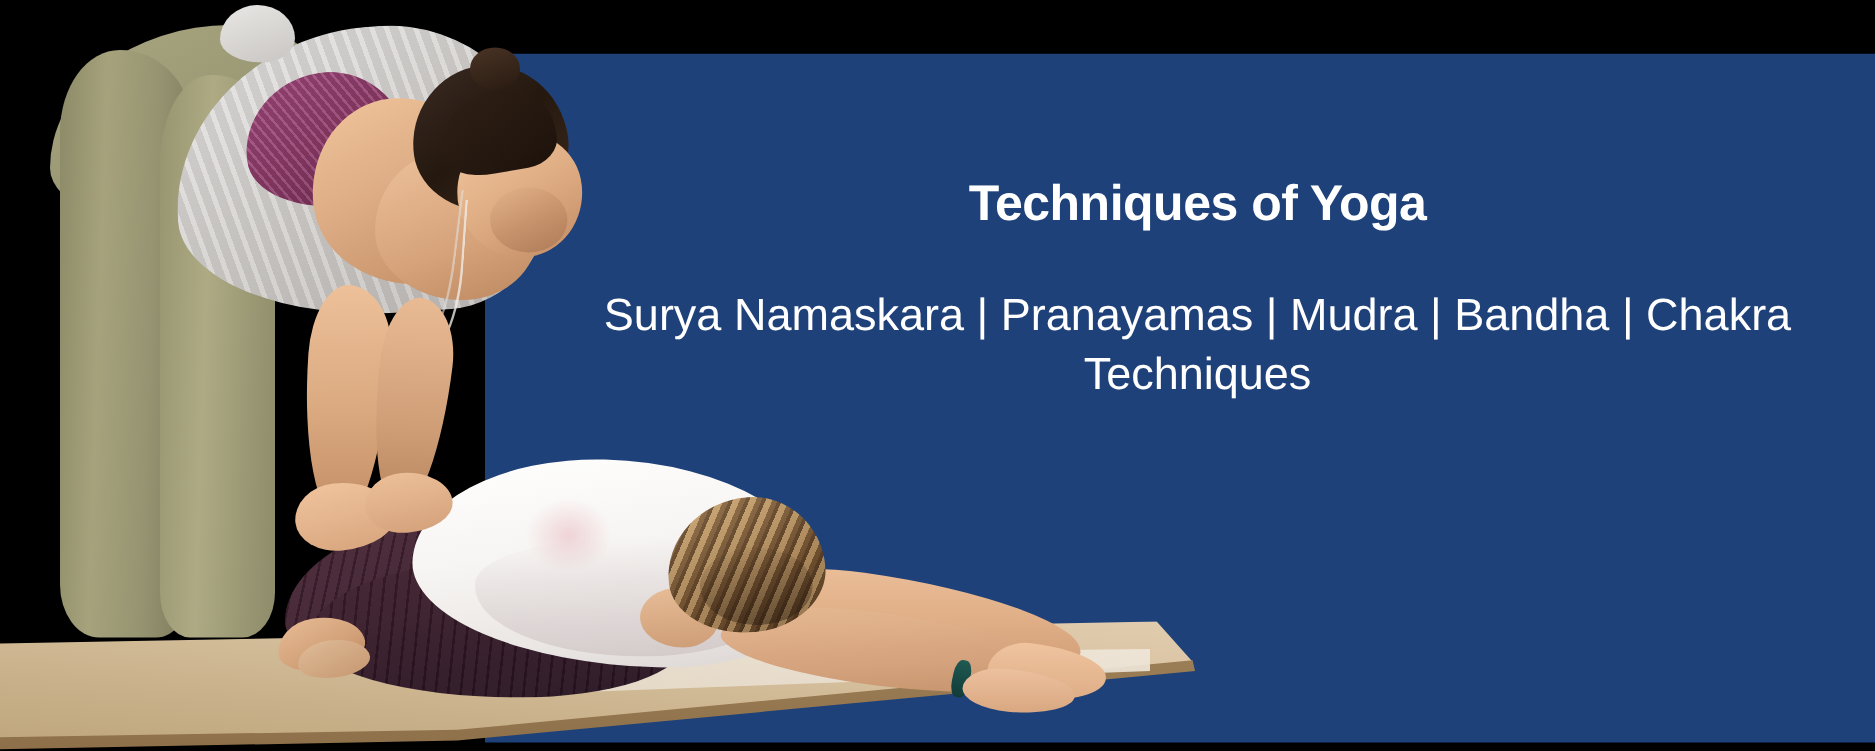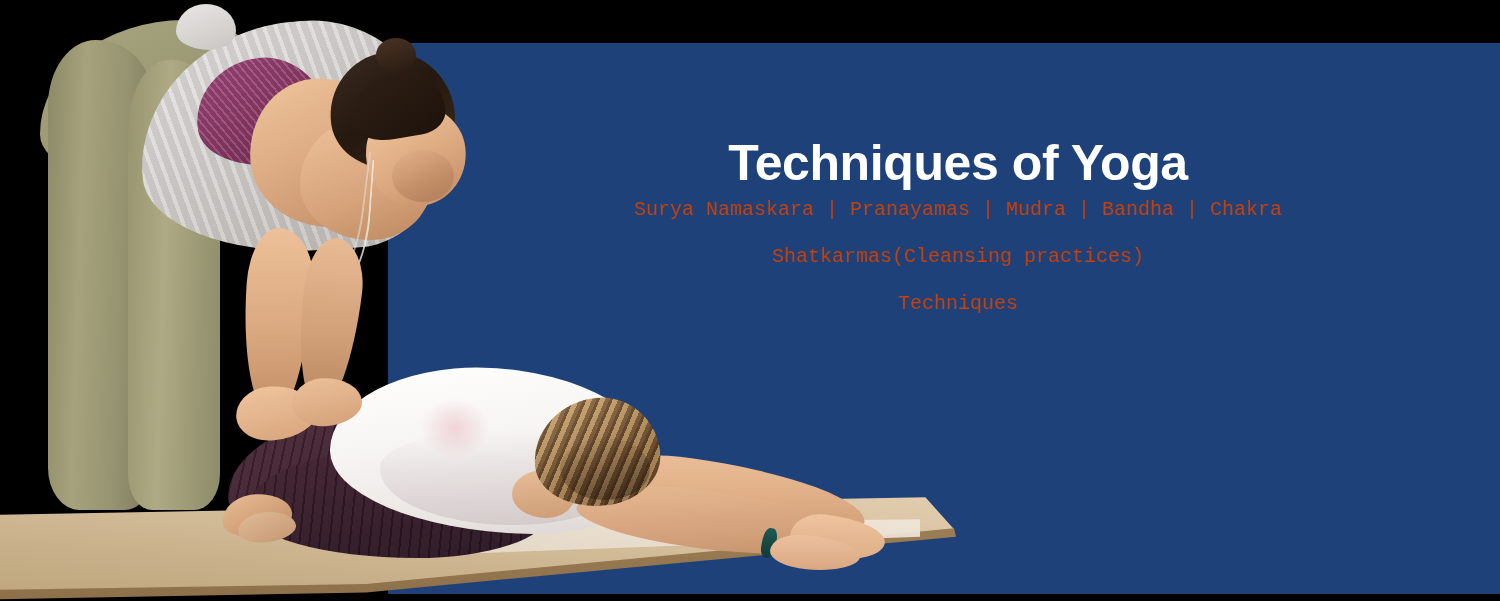--- a/index.html
+++ b/index.html
@@ -27,33 +27,33 @@
   
   #text-block {
     position:absolute;
     left:458px; top:140px;
     width:1000px;
     text-align:center;
     color:#ffffff;
     z-index:40;
   }
   #headline {
-    font-size:50px;
+    font-size:40px;
     font-weight:bold;
     letter-spacing:-0.4px;
     line-height:46px;
     color:#ffffff;
+    margin-bottom:42px;
   }
   .tech-line {
-    font-size:20px;
+    font-size:36px;
     font-weight:400;
     line-height:47px;
-    color:#c2410c;
+    color:#ffffff;
     white-space:nowrap;
-    font-family:Liberation Mono, monospace;
   }
 
   
   #photo {
     position:absolute;
     left:0; top:0;
     width:960px; height:601px;
     z-index:30;
   }
 
@@ -411,17 +411,16 @@
     <div class="st-head"></div>
     <div class="st-head-shade"></div>
 
     <div class="in-handL"></div>
     <div class="in-handR"></div>
   </div>
 
   <div id="text-block">
     <div id="headline">Techniques of Yoga</div>
     <div class="tech-line">Surya Namaskara | Pranayamas | Mudra | Bandha | Chakra</div>
-    <div class="tech-line">Shatkarmas(Cleansing practices)</div>
     <div class="tech-line">Techniques</div>
   </div>
 
 </div>
 
 </body></html>

